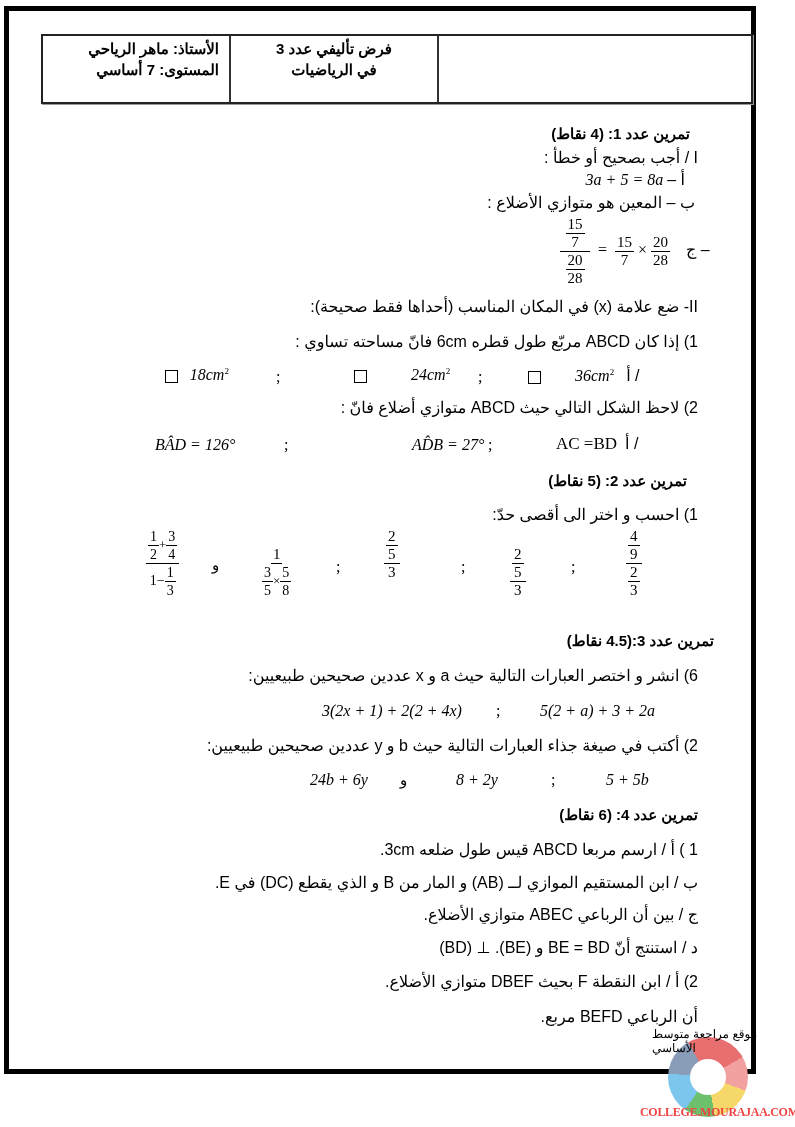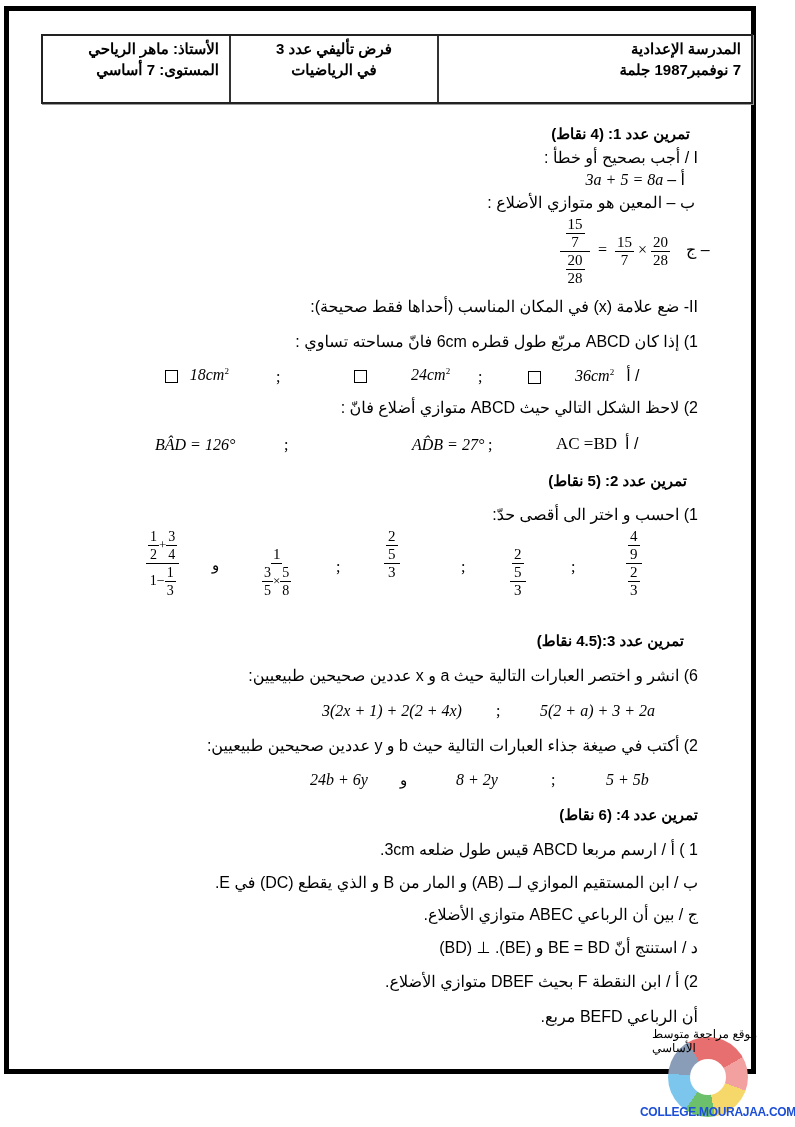--- a/index.html
+++ b/index.html
@@ -32,40 +32,36 @@
   .checkbox { display:inline-block; width:11px; height:11px; border:1px solid #000; vertical-align:middle; }
   sup { font-size:9px; }
 
   .logo { position:absolute; left:640px; top:1025px; width:150px; height:100px; }
   .logo-ring { position:absolute; left:28px; top:12px; width:80px; height:80px; border-radius:50%;
       background: conic-gradient(#e86f6f 0deg 60deg, #f2a0a0 60deg 110deg, #f6d86a 110deg 170deg,
                  #6cc06c 170deg 215deg, #7cc6ee 215deg 275deg, #8a9db8 275deg 330deg, #e86f6f 330deg 360deg); }
   .logo-hole { position:absolute; left:22px; top:22px; width:36px; height:36px; border-radius:50%; background:#fff; }
   .logo-arc { position:absolute; left:12px; top:2px; font-family:"Liberation Sans", sans-serif; font-size:12px; }
   .logo-text { position:absolute; left:0; top:80px; width:150px; text-align:center;
-      font-family:Liberation Sans, sans-serif; font-weight:bold; font-size:12px; color:#1d4ed8; letter-spacing:-0.3px; }
+      font-family:Liberation Serif, serif; font-weight:bold; font-size:12px; color:#ef4444; letter-spacing:-0.3px; }
 </style>
 </head>
 <body>
 
 <div class="page-border"></div>
 
 <div class="header-table">
   <div class="hcell left">
     <div>الأستاذ: ماهر الرياحي</div>
     <div>المستوى:   7 أساسي</div>
   </div>
   <div class="hcell mid">
     <div>فرض تأليفي عدد 3</div>
     <div>في الرياضيات</div>
   </div>
-  <div class="hcell right">
-    <div>المدرسة الإعدادية</div>
-    <div>7 نوفمبر1987 جلمة</div>
-  </div>
 </div>
 
 <div class="line title" style="right:105px; top:125px;">تمرين عدد 1: (4 نقاط)</div>
 <div class="line ar" style="right:97px; top:148px;">I / أجب بصحيح أو خطأ :</div>
 <div class="line" style="right:110px; top:170px;margin-left:17px;">
   <span class="ar">أ –</span>
   <span class="math">3a + 5 = 8a</span>
 </div>
 <div class="line ar" style="right:100px; top:193px;">ب – المعين  هو متوازي الأضلاع :</div>
 
@@ -191,21 +187,21 @@
     </span>
     <span class="den">
       <span class="mathn" style="font-size:14px;">1−</span><span class="frac" style="font-size:14px;">
           <span class="num">1</span>
           <span class="den">3</span>
         </span>
     </span>
   </span>
 </div>
 
-<div class="line title" style="right:111px; top:632px;">تمرين عدد 3:(4.5 نقاط)</div>
+<div class="line title" style="right:81px; top:632px;">تمرين عدد 3:(4.5 نقاط)</div>
 <div class="line ar" style="right:97px; top:666px;">6)  انشر و اختصر العبارات التالية حيث a و x عددين صحيحين طبيعيين:</div>
 <div class="abs math" style="left:540px; top:702px;">5(2 + a) + 3 + 2a</div>
 <div class="abs mathn" style="left:496px; top:702px;">;</div>
 <div class="abs math" style="left:322px; top:702px;">3(2x + 1) + 2(2 + 4x)</div>
 <div class="line ar" style="right:97px; top:736px;">2)  أكتب في صيغة جذاء العبارات التالية حيث b  و  y عددين صحيحين طبيعيين:</div>
 <div class="abs math" style="left:606px; top:771px;">5 + 5b</div>
 <div class="abs mathn" style="left:551px; top:771px;">;</div>
 <div class="abs math" style="left:456px; top:771px;">8 + 2y</div>
 <div class="abs ar" style="left:400px; top:771px; font-size:15px;">و</div>
 <div class="abs math" style="left:310px; top:771px;">24b + 6y</div>

